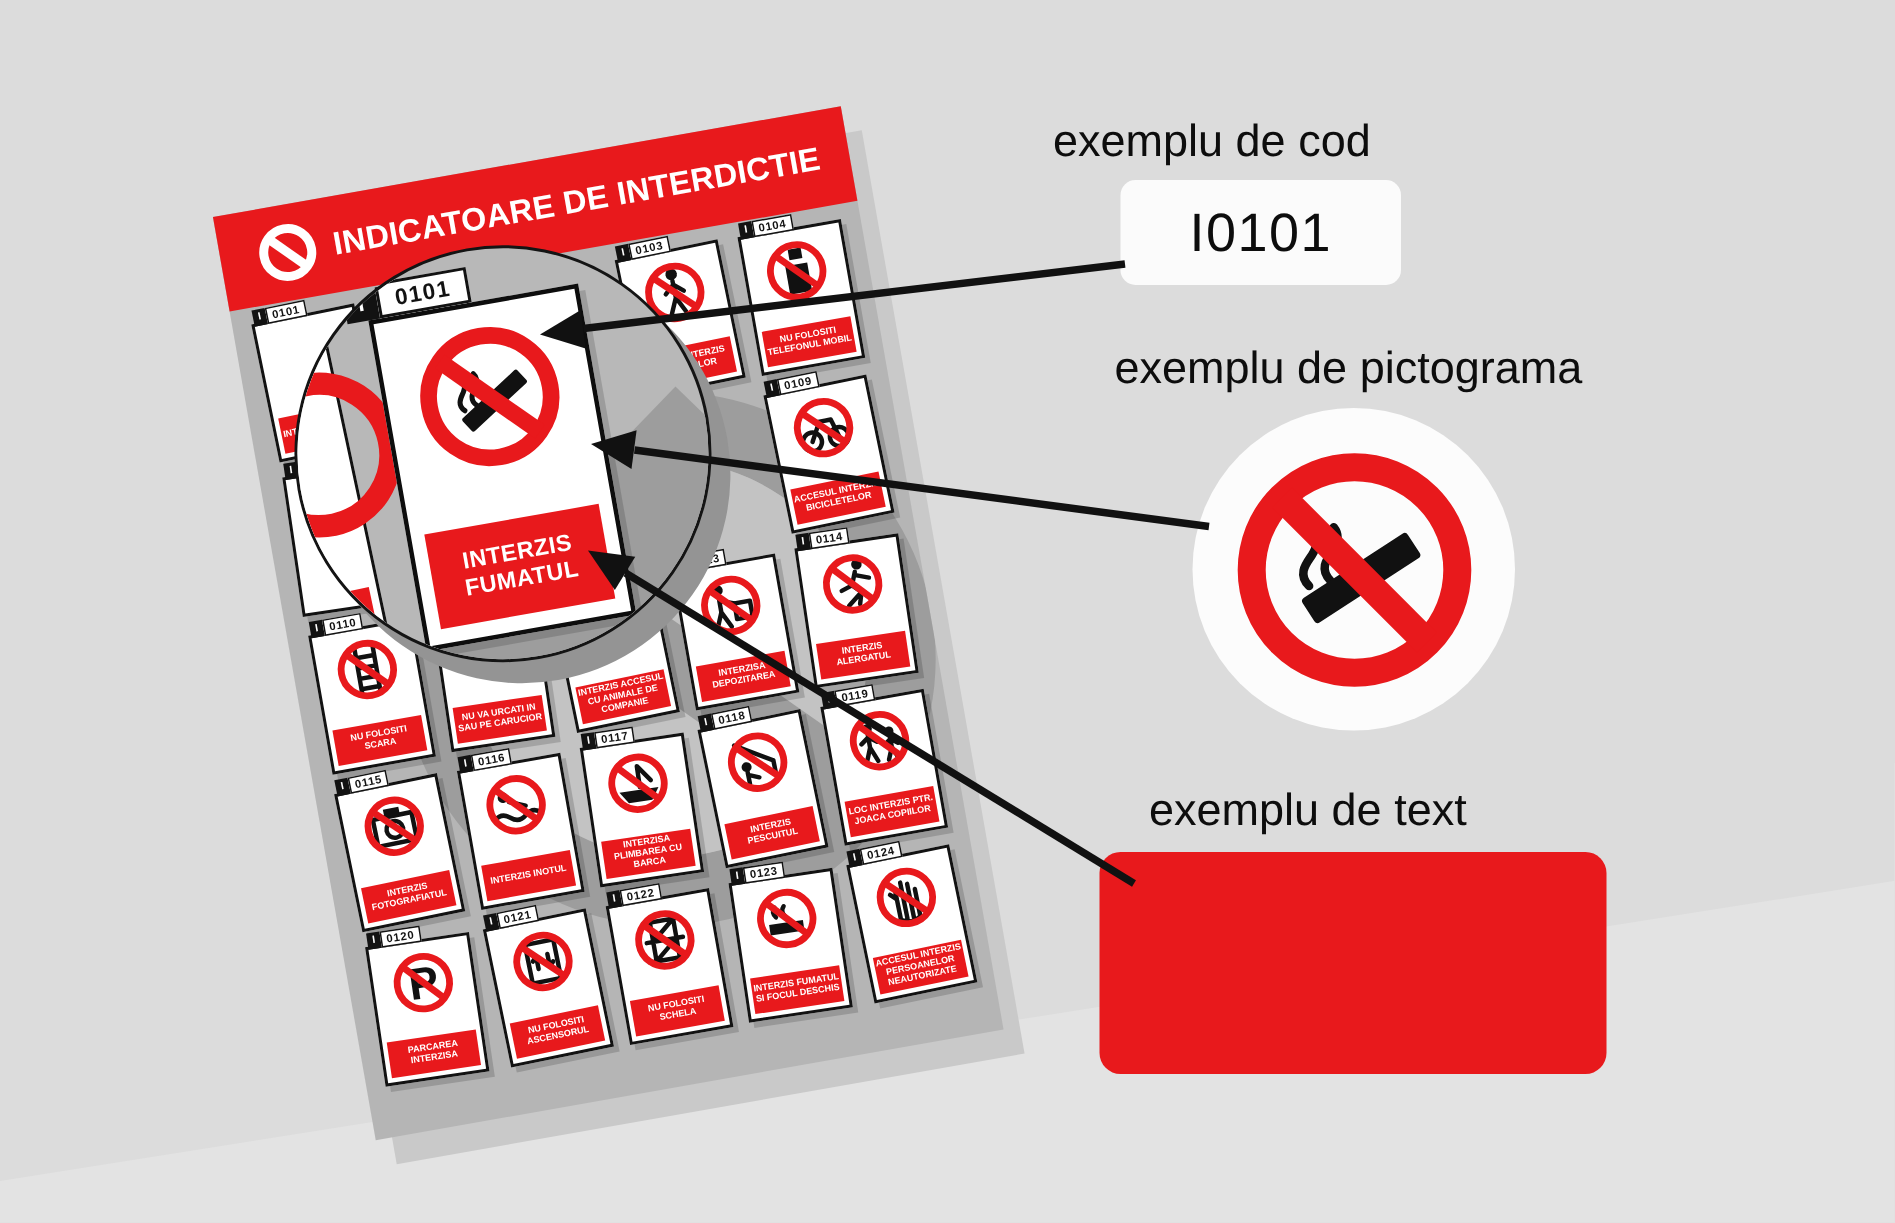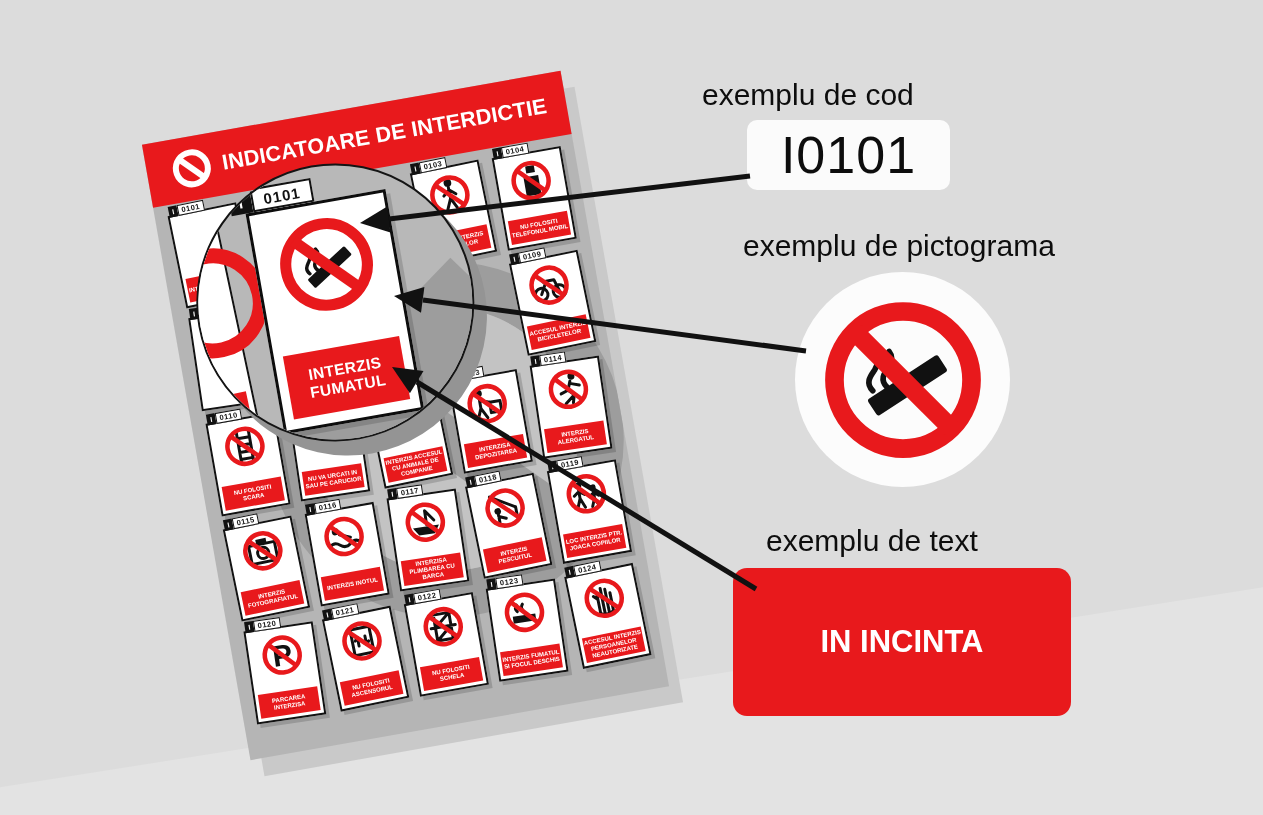--- a/index.html
+++ b/index.html
@@ -114,23 +114,23 @@
   }
   .mag-label .c{
     width:62px;background:#fff;border:2.5px solid #121212;box-sizing:border-box;color:#121212;
     font-size:15px;font-weight:700;letter-spacing:1px;
     display:flex;align-items:center;justify-content:center;
   }
 
   
   .ann-label{position:absolute;font-size:30px;color:#0d0d0d;white-space:nowrap;z-index:5;text-align:right;}
   .code-box{
-    left:747px;top:120px;width:203px;height:70px;border-radius:10px;background:#fbfbfb;
+    left:747px;top:120px;width:187px;height:70px;border-radius:10px;background:#fbfbfb;
     display:flex;align-items:center;justify-content:center;
-    font-size:52px;color:#0d0d0d;letter-spacing:1px;z-index:5;
+    font-size:36px;color:#0d0d0d;letter-spacing:1px;z-index:5;
   }
   .picto-disc{
     left:795px;top:272px;width:215px;height:215px;border-radius:50%;background:#fcfcfc;z-index:5;
     display:flex;align-items:center;justify-content:center;
   }
   .picto-disc .pictoslot{width:178px;height:178px;display:block;}
   .text-box{
     left:733px;top:568px;width:338px;height:148px;border-radius:14px;background:var(--red,#e8191c);
     display:flex;flex-direction:column;align-items:center;justify-content:center;
     color:#fff;font-size:31px;line-height:1.2;font-weight:800;text-align:center;z-index:5;
@@ -437,21 +437,20 @@
           <path d="M41 54 c-4.5 -4.5 -1 -8.5 1 -11.5 c1.8 -2.8 2.6 -5.5 0.2 -8.5"></path>
         </g>
         <rect x="29" y="47.5" width="47" height="11" rx="1.5" fill="#111" transform="rotate(-33 52.5 53)"></rect>
         <circle cx="50" cy="50" r="38.5" stroke="#e8191c" stroke-width="10.5" fill="none"></circle>
         <path d="M22.8 22.8 L77.2 77.2" stroke="#e8191c" stroke-width="10.5"></path>
       </svg></span>
 </div>
 
 <div class="abs ann-label" style="left:766px;top:524px">exemplu de text</div>
 <div class="abs text-box">
-  <span>IN INCINTA</span>
 </div>
 
 <svg class="abs arrows" width="1263" height="815" viewBox="0 0 1263 815">
   <g stroke="#111" stroke-width="5" fill="#111">
     <line x1="750" y1="176" x2="389" y2="219"></line>
     <polygon points="360,223 387.2,206.6 390.4,232.4" stroke="none"></polygon>
     <line x1="806" y1="351" x2="423" y2="300"></line>
     <polygon points="394,296 424.4,286.9 421.0,312.7" stroke="none"></polygon>
     <line x1="756" y1="589" x2="417" y2="382"></line>
     <polygon points="392,367 423.5,371.1 409.9,393.3" stroke="none"></polygon>

